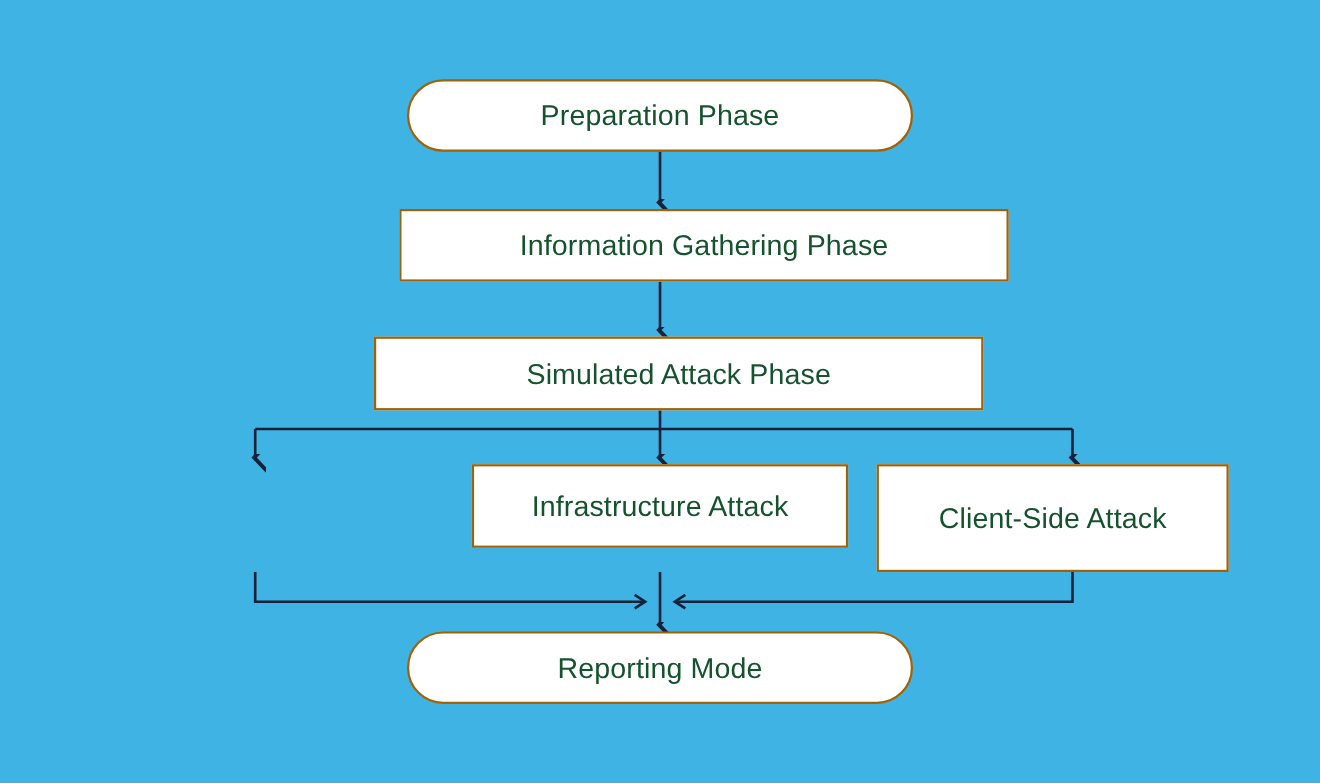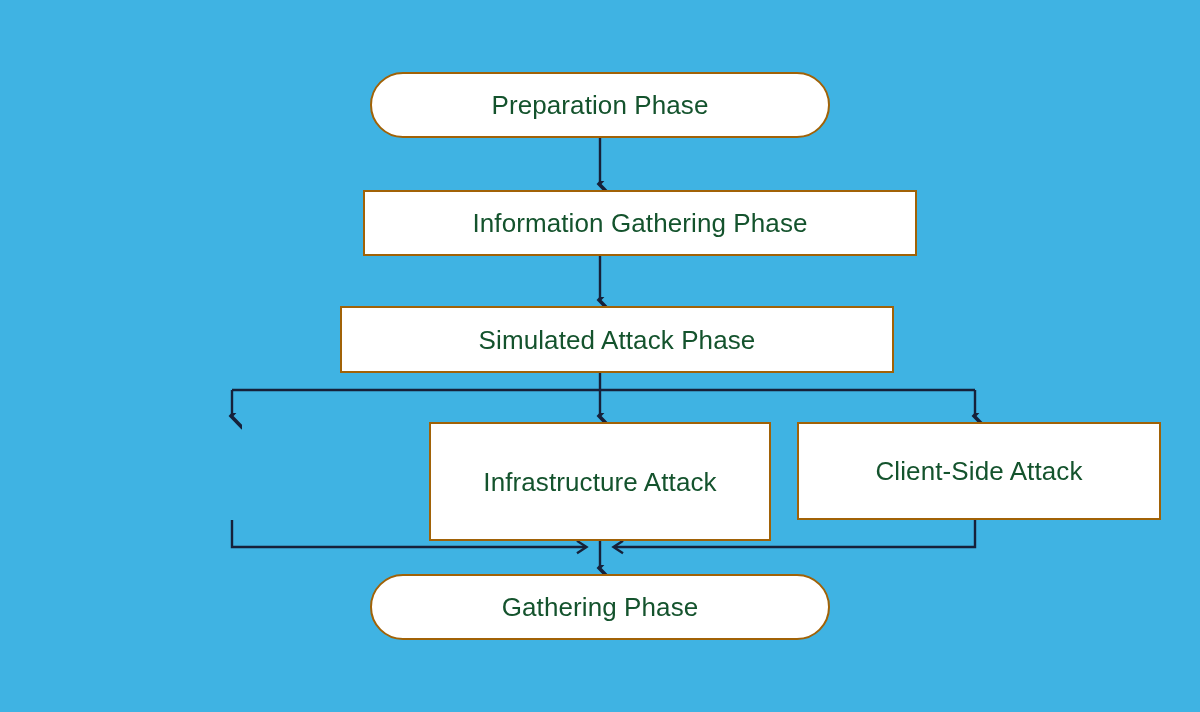--- a/index.html
+++ b/index.html
@@ -47,22 +47,22 @@
     letter-spacing: 0.1px;
     white-space: pre-line;
     padding: 0 10px;
   }
 
   
   #node-preparation   { left: 370px; top: 72px;  width: 460px; height: 66px; }
   #node-information   { left: 323px; top: 190px; width: 554px; height: 66px; margin-left: 40px; }
   #node-simulated     { left: 323px; top: 306px; width: 554px; height: 67px; margin-left: 17px; }
   #node-wifi          { left: 62px;  top: 422px; width: 340px; height: 98px; }
-  #node-infrastructure{ left: 429px; top: 422px; width: 342px; height: 119px; }
-  #node-client        { left: 797px; top: 422px; width: 364px; height: 98px; }
+  #node-infrastructure{ left: 429px; top: 422px; width: 342px; height: 76px; }
+  #node-client        { left: 797px; top: 422px; width: 320px; height: 98px; }
   #node-reporting     { left: 370px; top: 574px; width: 460px; height: 66px; }
 </style>
 </head>
 <body>
 
 <div id="canvas">
 
   <svg id="edges" viewBox="0 0 1200 712" xmlns="http://www.w3.org/2000/svg">
     <defs>
       <marker id="arrow-down" markerWidth="12" markerHeight="12" refX="1.2" refY="4" orient="auto" markerUnits="strokeWidth">
@@ -128,16 +128,16 @@
 
   <div class="node" id="node-infrastructure">
     <span class="label">Infrastructure Attack</span>
   </div>
 
   <div class="node" id="node-client">
     <span class="label">Client-Side Attack</span>
   </div>
 
   <div class="node pill" id="node-reporting">
-    <span class="label">Gathering Phase</span>
+    <span class="label">Reporting Mode</span>
   </div>
 
 </div>
 
 </body></html>

